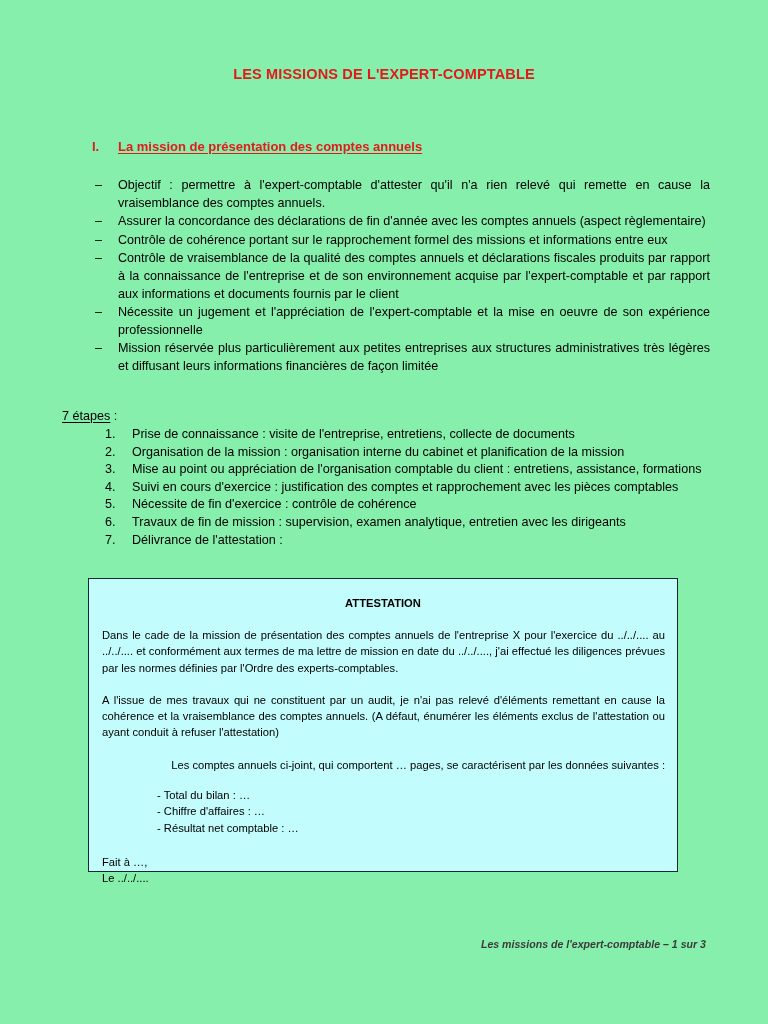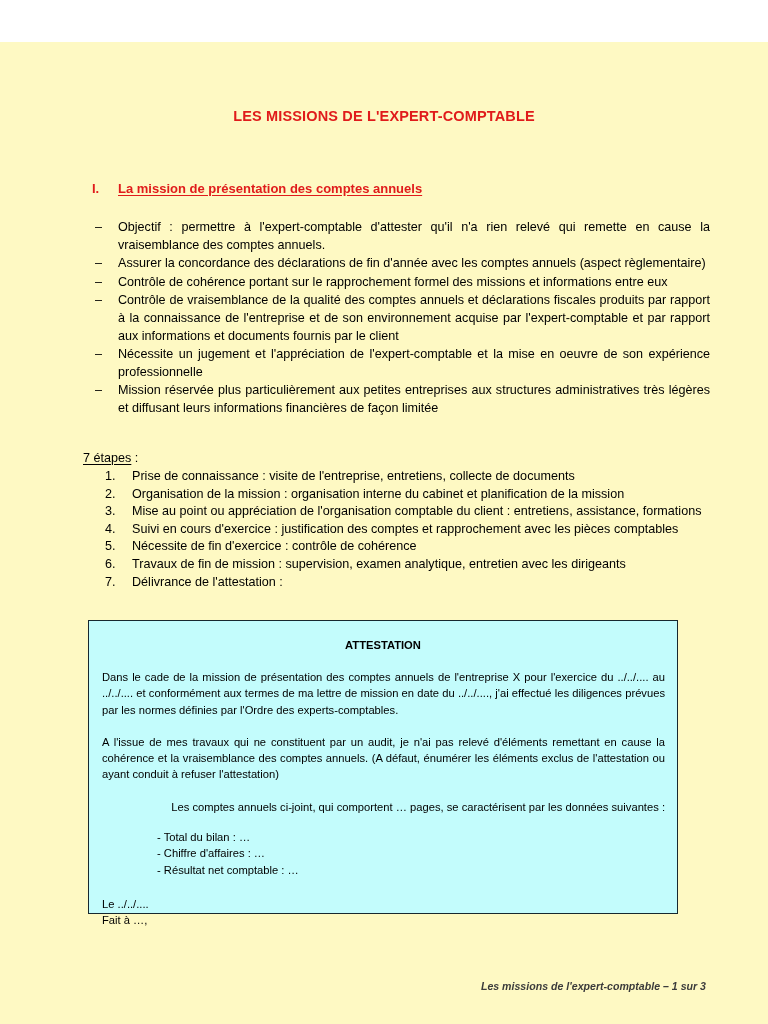--- a/index.html
+++ b/index.html
@@ -11,22 +11,21 @@
     width: 768px;
     height: 1024px;
     position: relative;
     font-family: "Liberation Sans", sans-serif;
     color: #000000;
     overflow: hidden;
   }
   .page {
     position: absolute;
     inset: 0;
-    background: #fef9c3;
-    margin-top: 42px;
+    background: #86efac;
   }
 
   
   .doc-title {
     position: absolute;
     left: 0;
     top: 66px;
     width: 768px;
     text-align: center;
     color: #e01b1b;
@@ -80,21 +79,21 @@
     text-align: justify;
     text-justify: inter-word;
   }
   .u {
     text-underline-offset: 2px;
   }
 
   
   .steps-label {
     position: absolute;
-    left: 83px;
+    left: 62px;
     top: 408px;
     font-size: 12.6px;
     line-height: 17.6px;
   }
   .steps-label .u-label {
     text-decoration: underline;
     text-underline-offset: 2px;
   }
   .steps-list {
     position: absolute;
@@ -264,21 +263,21 @@
     <div class="att-body">
       <div class="att-para first">Dans le cade de la mission de présentation des comptes annuels de l'entreprise X pour l'exercice du ../../.... au ../../.... et conformément aux termes de ma lettre de mission en date du ../../...., j'ai effectué les diligences prévues par les normes définies par l'Ordre des experts-comptables.</div>
       <div class="att-para">A l'issue de mes travaux qui ne constituent par un audit, je n'ai pas relevé d'éléments remettant en cause la cohérence et la vraisemblance des comptes annuels. (A défaut, énumérer les éléments exclus de l'attestation ou ayant conduit à refuser l'attestation)</div>
       <div class="att-para left">Les comptes annuels ci-joint, qui comportent … pages, se caractérisent par les données suivantes :</div>
       <div class="att-sublist">
         <div>- Total du bilan : …</div>
         <div>- Chiffre d'affaires : …</div>
         <div>- Résultat net comptable : …</div>
       </div>
       <div class="att-signoff">
+        <div>Fait à …,</div>
         <div>Le ../../....</div>
-        <div>Fait à …,</div>
       </div>
     </div>
   </div>
 
   <div class="footer">Les missions de l'expert-comptable – 1 sur 3</div>
 
 </div>
 
 </body></html>

